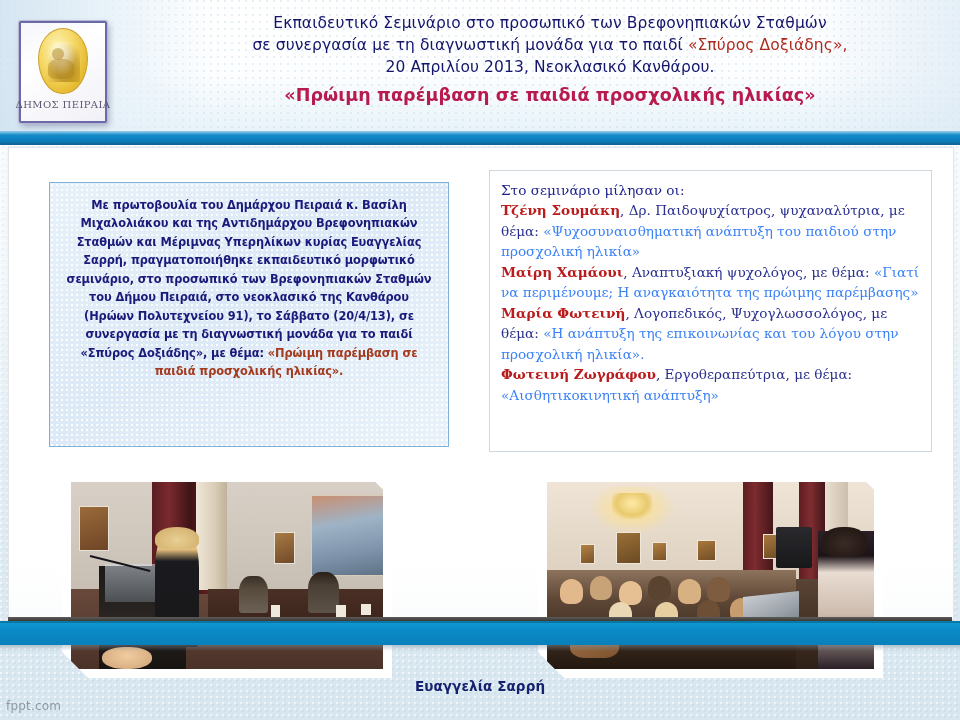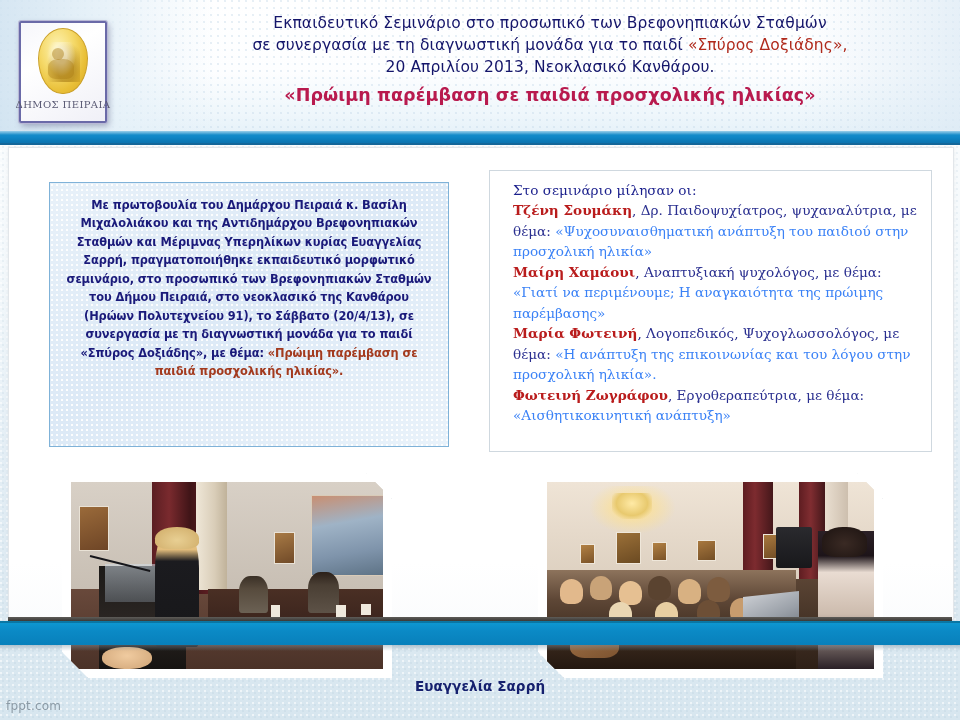--- a/index.html
+++ b/index.html
@@ -161,21 +161,21 @@
     color:#1a1a7a;letter-spacing:-.1px;
   }
   .box-left .theme{color:#a33a1e;}
 
   
   .box-right{
     position:absolute;left:489px;top:170px;width:443px;height:282px;
     border:1px solid #cfd8df;
     background:#ffffff;
     box-sizing:border-box;
-    padding:9px 10px 8px 23px;
+    padding:9px 10px 8px 11px;
   }
   .box-right p{
     margin:0;font-size:13.6px;line-height:1.505;
     color:#1a1f8c;
     font-family:"DejaVu Serif","Liberation Serif",serif;
   }
   .box-right .name{font-weight:bold;color:#b91c1c;}
   .box-right .role{color:#2b3090;}
   .box-right .quote{color:#3b82f6;}
 

